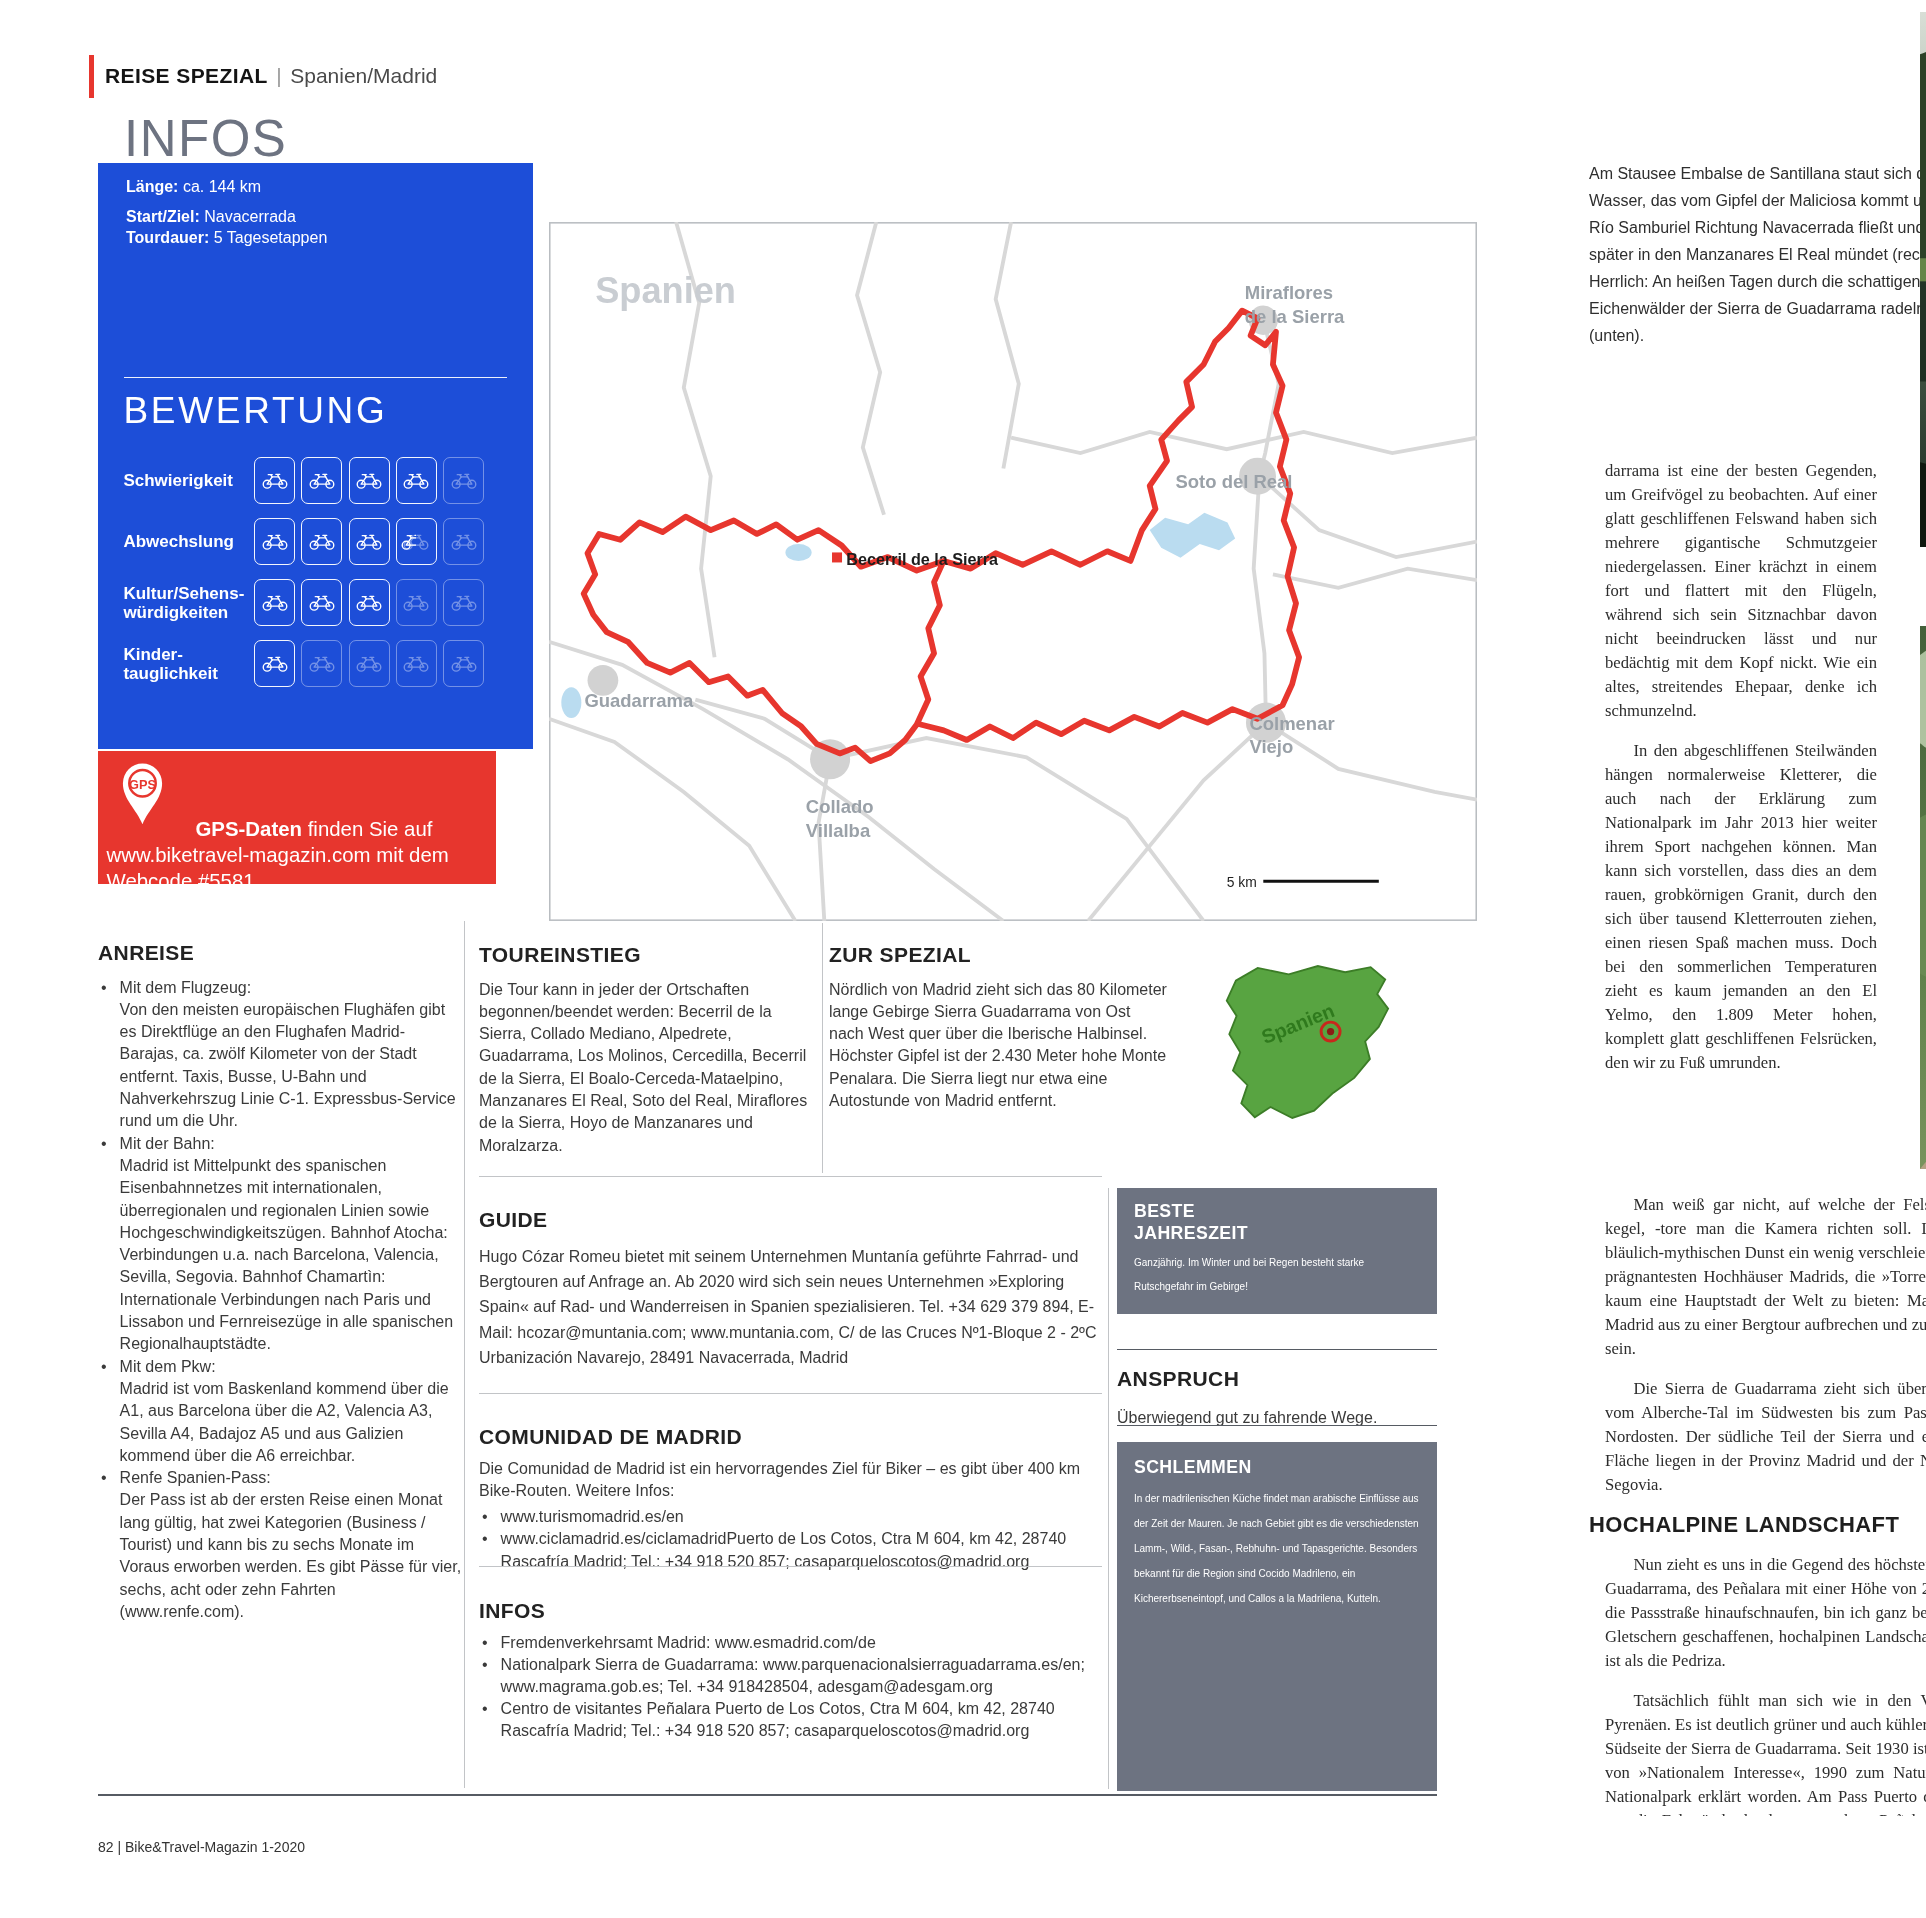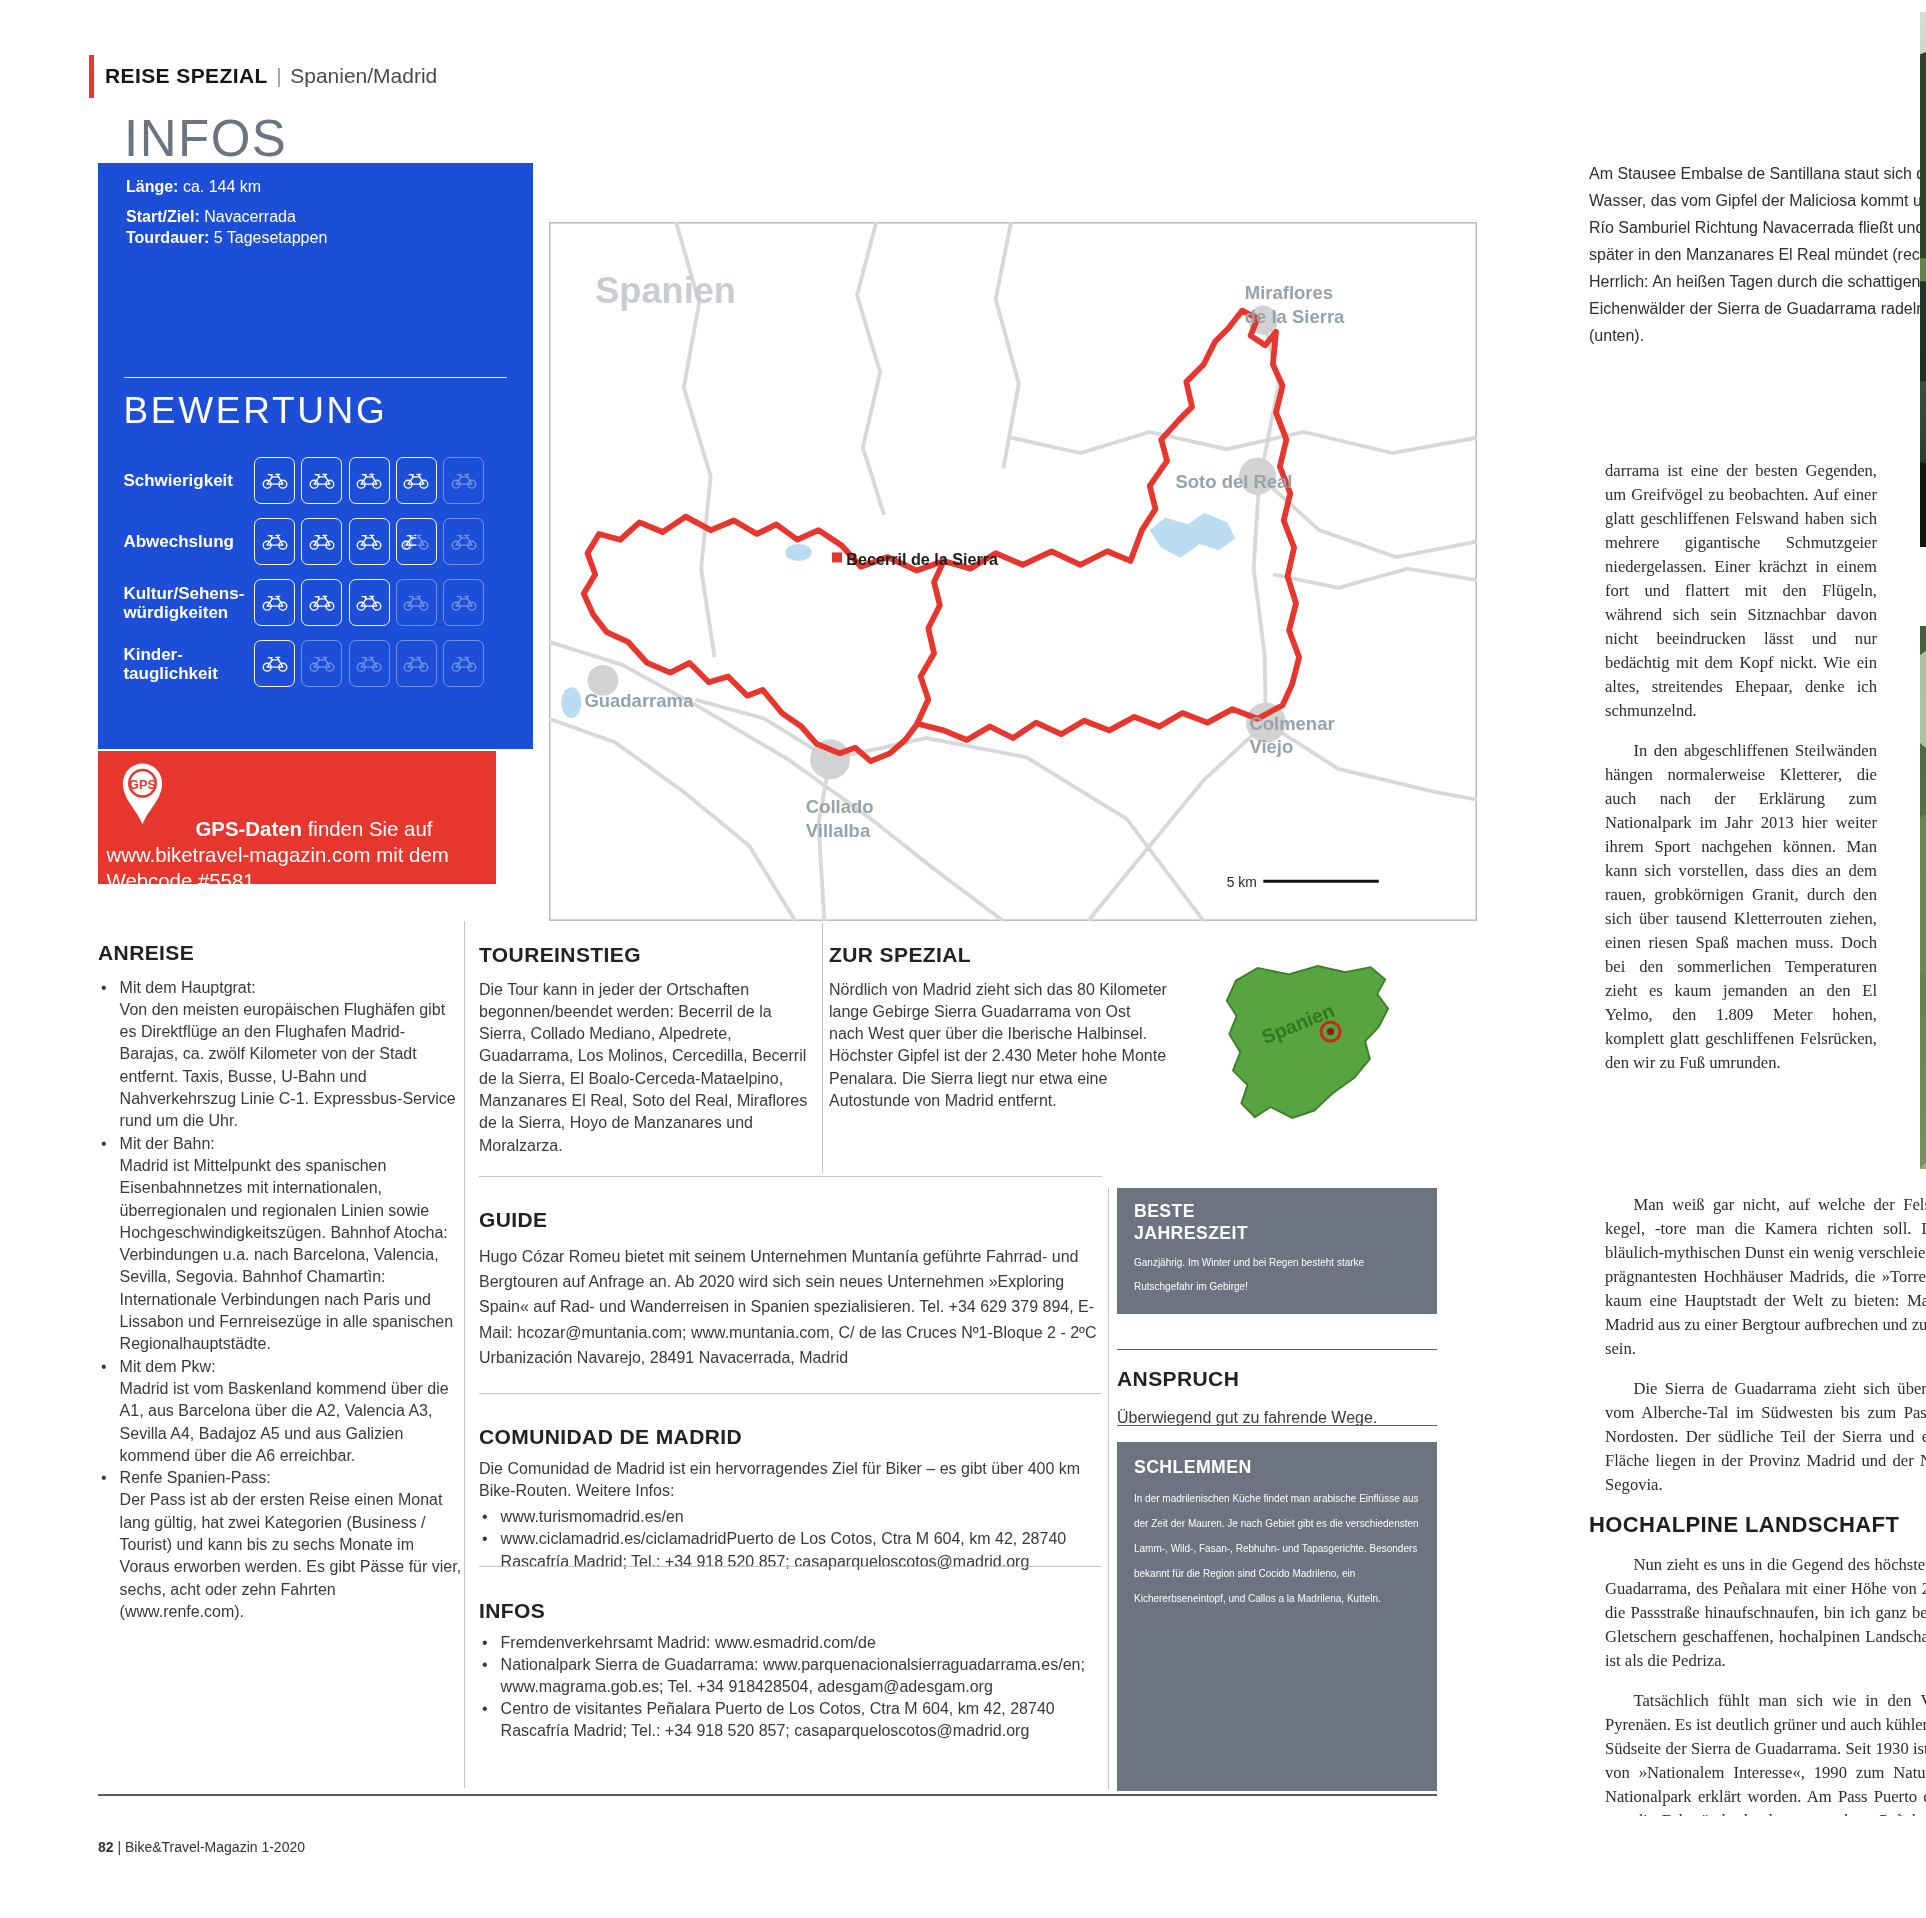--- a/index.html
+++ b/index.html
@@ -69,21 +69,21 @@
 
   .beste-box{left:1117px;top:1188px;width:320px;height:126px;background:#6d7381;color:#fff;box-sizing:border-box;padding:13px 17px;}
   .box-h{font-size:17.7px;font-weight:800;letter-spacing:0.4px;line-height:21.6px;margin:0;}
   .box-b{font-size:10px;line-height:24px;margin:7px 0 0 0;}
   .anspruch-h{left:1117px;top:1367px;}
   .anspruch-b{left:1117px;top:1391px;width:320px;font-size:16px;line-height:21.6px;color:#3a3a3a;}
   .schlemmen-box{left:1117px;top:1442px;width:320px;height:349px;background:#6d7381;color:#fff;box-sizing:border-box;padding:15.4px 17px;}
   .schlemmen-box .box-b{line-height:25px;}
 
   .footer{font-size:14px;color:#333;}
-  .footer b{font-weight:700;}
+  .footer b{font-weight:400;}
   .f-left{left:98px;top:1839px;}
   .f-right{left:1589px;top:1839px;width:1292px;text-align:right;}
 
   
   .caption{left:1589px;top:160px;width:378px;font-size:16px;line-height:27px;color:#2e2e2e;}
   .art{font-size:16.6px;line-height:24px;color:#2c2c2c;text-align:justify;}
   .art p{margin:16px;}
   .art p.ind{text-indent:28.5px;}
   .art-h{font-family:"Liberation Sans",sans-serif;font-size:22px;font-weight:800;color:#1e1e1e;letter-spacing:0.4px;text-align:left;}
   .col1{left:1589px;top:443px;width:304px;height:732px;overflow:hidden;}
@@ -396,21 +396,21 @@
     <text class="map-label map-town" x="1819" y="1380">Viejo</text>
     <text class="map-label map-town" x="667" y="1535">Collado</text>
     <text class="map-label map-town" x="667" y="1597">Villalba</text>
     <text class="map-scale" x="1760" y="1726">5 km</text>
     <line x1="1855" y1="1712" x2="2155" y2="1712" stroke="#111" stroke-width="8"></line>
   </svg>
 
   <div class="col anreise">
     <h2 class="sec-h">ANREISE</h2>
     <div class="ibody">
-      <p class="blt"><span>Mit dem Hauptgrat:</span><br><span>Von den meisten europäischen Flughäfen gibt es Direktflüge an den Flughafen Madrid-Barajas, ca. zwölf Kilometer von der Stadt entfernt. Taxis, Busse, U-Bahn und Nahverkehrszug Linie C-1. Expressbus-Service rund um die Uhr.</span></p>
+      <p class="blt"><span>Mit dem Flugzeug:</span><br><span>Von den meisten europäischen Flughäfen gibt es Direktflüge an den Flughafen Madrid-Barajas, ca. zwölf Kilometer von der Stadt entfernt. Taxis, Busse, U-Bahn und Nahverkehrszug Linie C-1. Expressbus-Service rund um die Uhr.</span></p>
       <p class="blt"><span>Mit der Bahn:</span><br><span>Madrid ist Mittelpunkt des spanischen Eisenbahnnetzes mit internationalen, überregionalen und regionalen Linien sowie Hochgeschwindigkeitszügen. Bahnhof Atocha: Verbindungen u.a. nach Barcelona, Valencia, Sevilla, Segovia. Bahnhof Chamartìn: Internationale Verbindungen nach Paris und Lissabon und Fernreisezüge in alle spanischen Regionalhauptstädte.</span></p>
       <p class="blt"><span>Mit dem Pkw:</span><br><span>Madrid ist vom Baskenland kommend über die A1, aus Barcelona über die A2, Valencia A3, Sevilla A4, Badajoz A5 und aus Galizien kommend über die A6 erreichbar.</span></p>
       <p class="blt"><span>Renfe Spanien-Pass:</span><br><span>Der Pass ist ab der ersten Reise einen Monat lang gültig, hat zwei Kategorien (Business / Tourist) und kann bis zu sechs Monate im Voraus erworben werden. Es gibt Pässe für vier, sechs, acht oder zehn Fahrten (www.renfe.com).</span></p>
     </div>
   </div>
 
   <div class="col tourein">
     <h2 class="sec-h">TOUREINSTIEG</h2>
     <p class="ibody" style="margin:0">Die Tour kann in jeder der Ortschaften begonnen/beendet werden: Becerril de la Sierra, Collado Mediano, Alpedrete, Guadarrama, Los Molinos, Cercedilla, Becerril de la Sierra, El Boalo-Cerceda-Mataelpino, Manzanares El Real, So­to del Real, Miraflores de la Sierra, Hoyo de Manzanares und Moralzarza.</p>
   </div>

